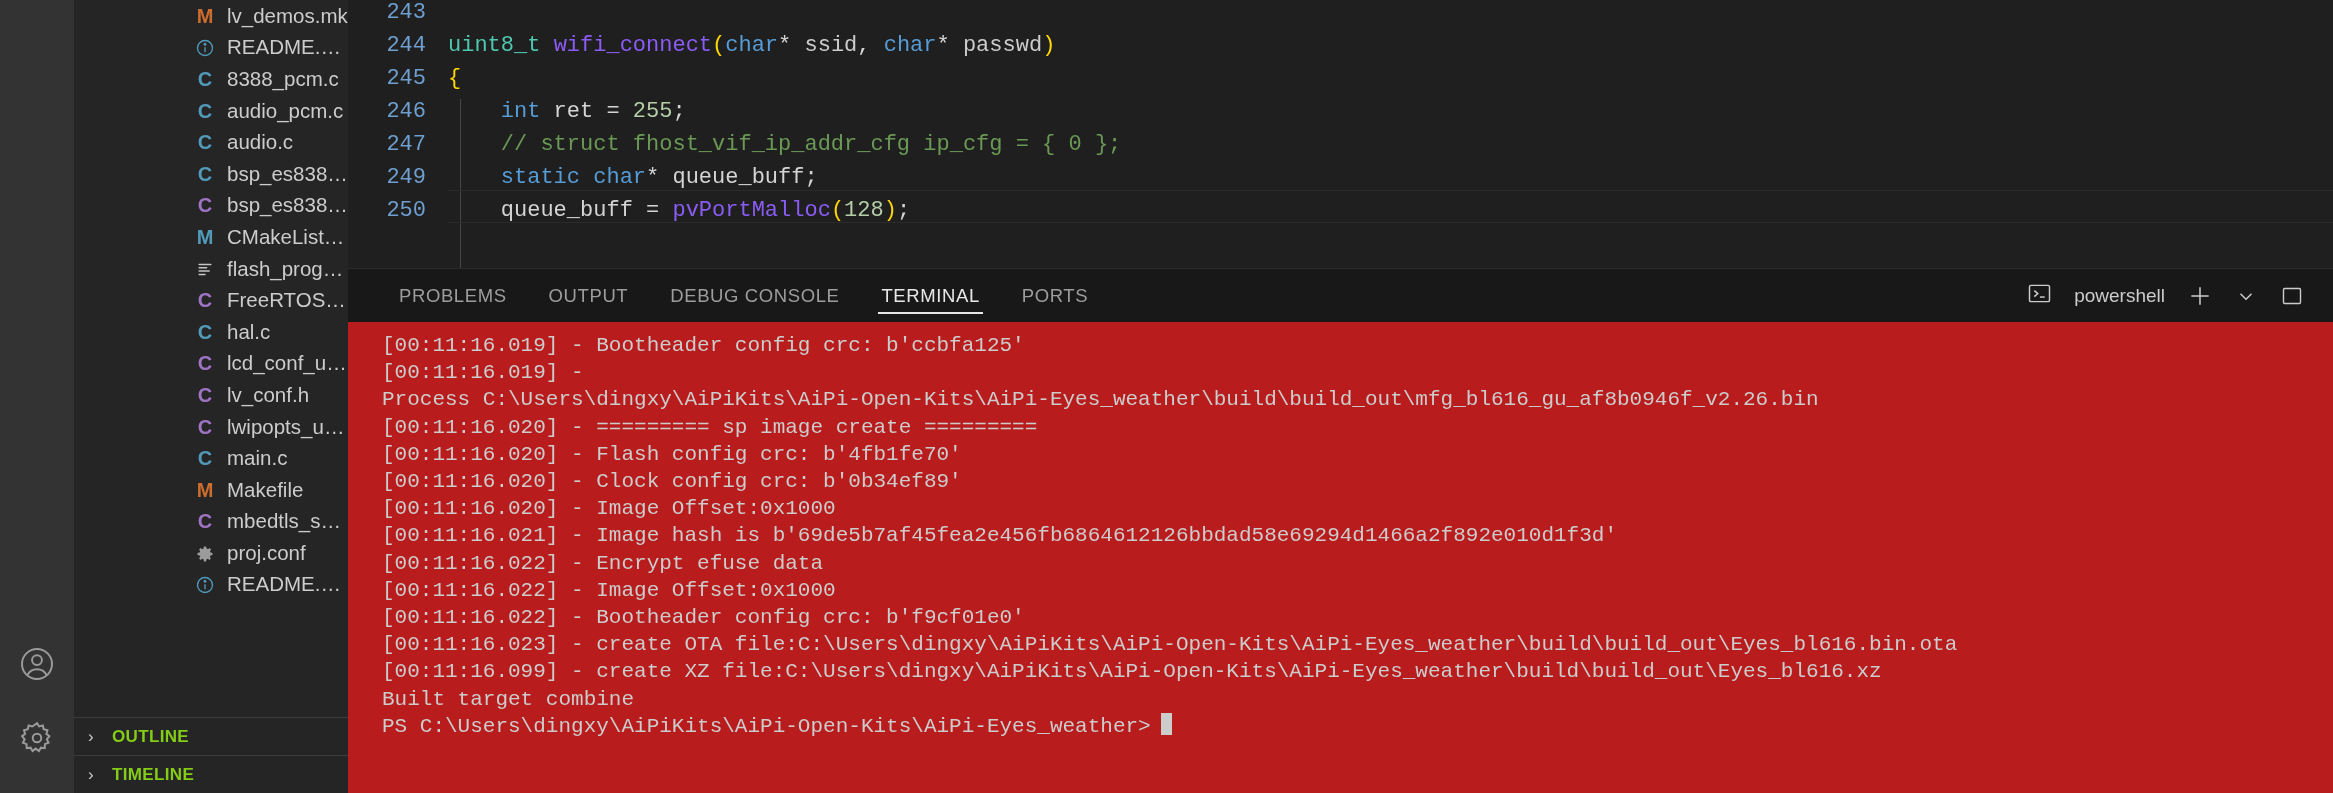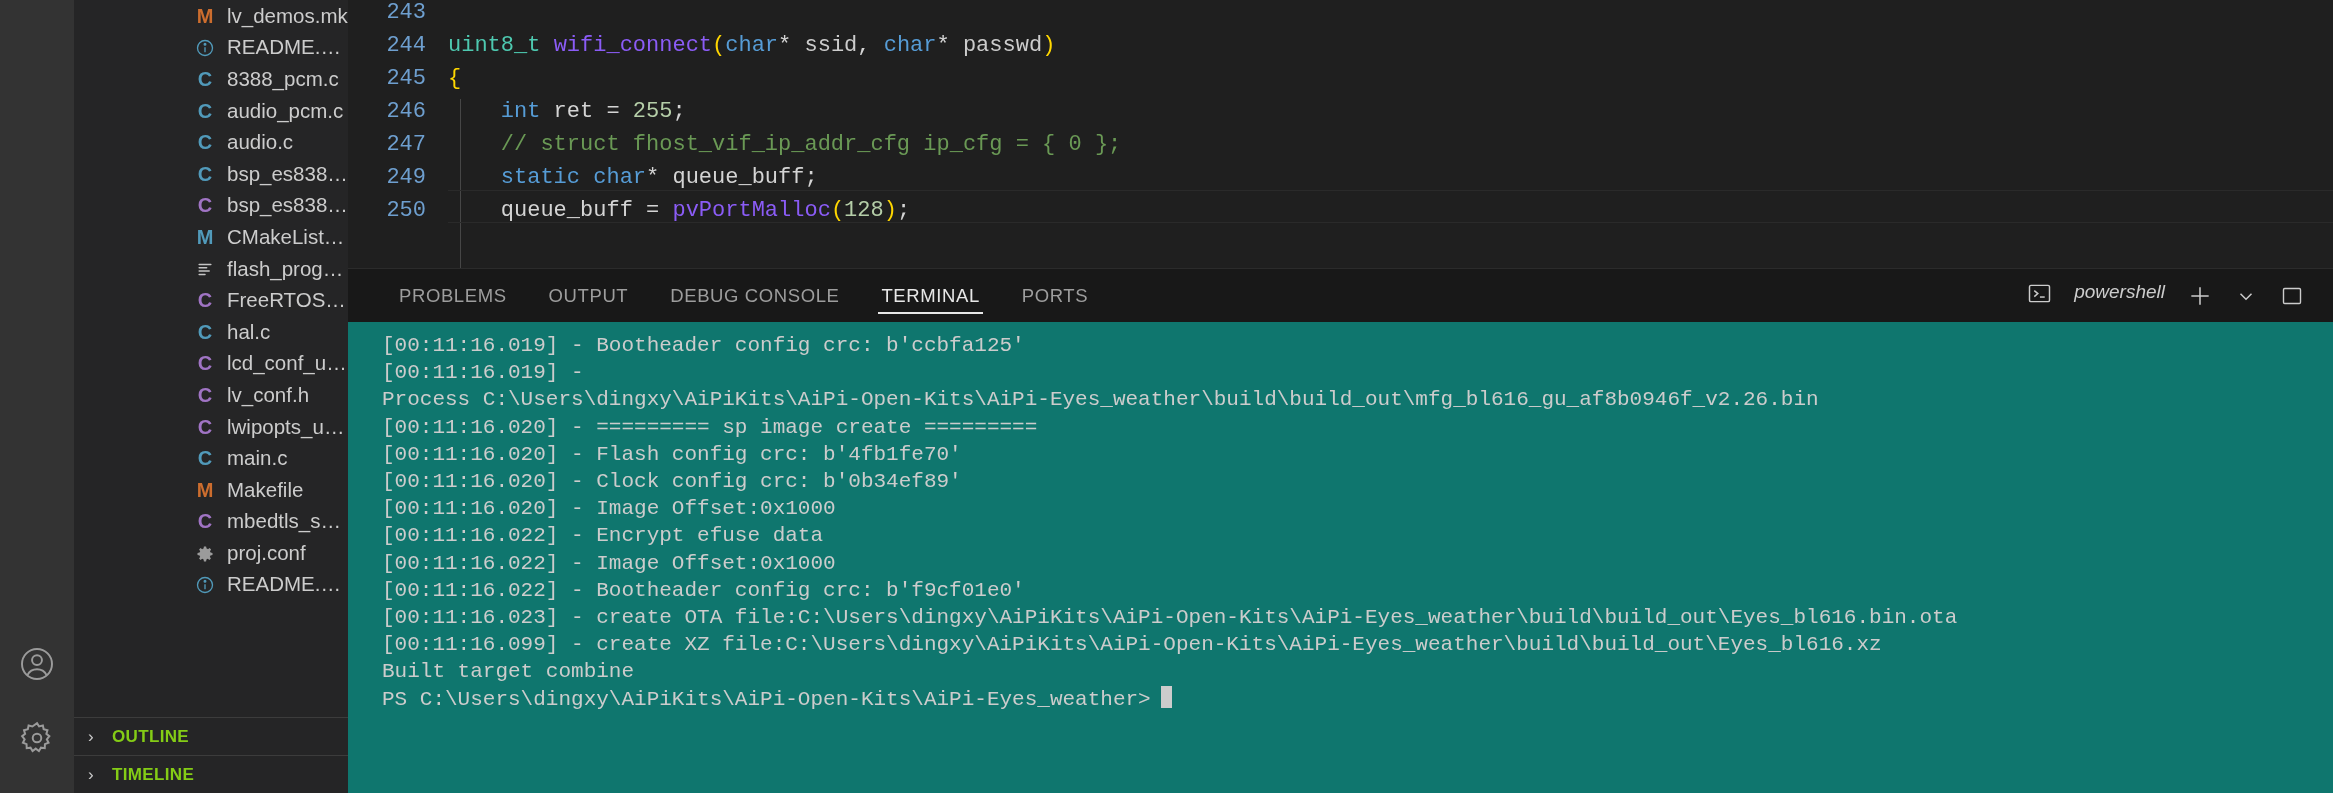--- a/index.html
+++ b/index.html
@@ -77,38 +77,38 @@
   .tok-fn { color: #8b5cf6; }
   .tok-punct { color: #cccccc; }
   .tok-paren { color: #ffd700; }
   .tok-brace { color: #ffd700; }
   .tok-num { color: #b5cea8; }
   .tok-comment { color: #6a9955; margin-top: 41px; }
   .tok-plain { color: #d4d4d4; }
   .cur-line { background: #1f1f1f; }
 
   
-  .panel { flex: 1 1 auto; display: flex; flex-direction: column; min-height: 0; background: #0f766e; }
+  .panel { flex: 1 1 auto; display: flex; flex-direction: column; min-height: 0; background: #b91c1c; }
   .panel-header {
     height: 54px; flex: 0 0 54px; display: flex; align-items: center;
     border-top: 1px solid #2b2b2b; background: #181818; padding: 0 18px 0 30px;
   }
   .panel-tabs { display: flex; align-items: flex-end; height: 54px; }
   .panel-tab {
     font-size: 18.5px; color: #9d9d9d; letter-spacing: .6px;
     padding: 0 21px; height: 54px; display: flex; align-items: center;
     position: relative; font-family: "Liberation Sans", sans-serif;
   }
   .panel-tab.active { color: #e7e7e7; text-align: center; }
   .panel-tab.active::after {
     content: ""; position: absolute; left: 18px; right: 18px; bottom: 9px;
     height: 2px; background: #e7e7e7;
   }
   .panel-actions { margin-left: auto; display: flex; align-items: center; gap: 0px; }
-  .term-chip { display: flex; gap: 22px; padding: 0 12px; font-style: italic; }
+  .term-chip { display: flex; align-items: center; gap: 22px; padding: 0 12px; }
   .term-chip-label { font-size: 19px; color: #cccccc; }
   .panel-btn { width: 46px; height: 40px; display: flex; align-items: center; justify-content: center; }
 
   .terminal {
     flex: 1 1 auto; overflow: hidden; padding: 10px 0 0 34px;
     font-family: "Liberation Mono", monospace;
   }
   .term-line {
     font-size: 21px; line-height: 27.2px; color: #cccccc;
     white-space: pre; font-family: "Liberation Mono", monospace;
@@ -316,20 +316,21 @@
       </div>
       <div class="terminal">
 
       <div class="term-line">[00:11:16.019] - Bootheader config crc: b'ccbfa125'</div>
           <div class="term-line">[00:11:16.019] -</div>
           <div class="term-line">Process C:\Users\dingxy\AiPiKits\AiPi-Open-Kits\AiPi-Eyes_weather\build\build_out\mfg_bl616_gu_af8b0946f_v2.26.bin</div>
           <div class="term-line">[00:11:16.020] - ========= sp image create =========</div>
           <div class="term-line">[00:11:16.020] - Flash config crc: b'4fb1fe70'</div>
           <div class="term-line">[00:11:16.020] - Clock config crc: b'0b34ef89'</div>
           <div class="term-line">[00:11:16.020] - Image Offset:0x1000</div>
+          <div class="term-line">[00:11:16.021] - Image hash is b'69de5b7af45fea2e456fb6864612126bbdad58e69294d1466a2f892e010d1f3d'</div>
           <div class="term-line">[00:11:16.022] - Encrypt efuse data</div>
           <div class="term-line">[00:11:16.022] - Image Offset:0x1000</div>
           <div class="term-line">[00:11:16.022] - Bootheader config crc: b'f9cf01e0'</div>
           <div class="term-line">[00:11:16.023] - create OTA file:C:\Users\dingxy\AiPiKits\AiPi-Open-Kits\AiPi-Eyes_weather\build\build_out\Eyes_bl616.bin.ota</div>
           <div class="term-line">[00:11:16.099] - create XZ file:C:\Users\dingxy\AiPiKits\AiPi-Open-Kits\AiPi-Eyes_weather\build\build_out\Eyes_bl616.xz</div>
           <div class="term-line">Built target combine</div>
           <div class="term-line"><span>PS C:\Users\dingxy\AiPiKits\AiPi-Open-Kits\AiPi-Eyes_weather&gt;</span><span class="term-cursor"></span></div>
         </div>
     </div>
   </div>

